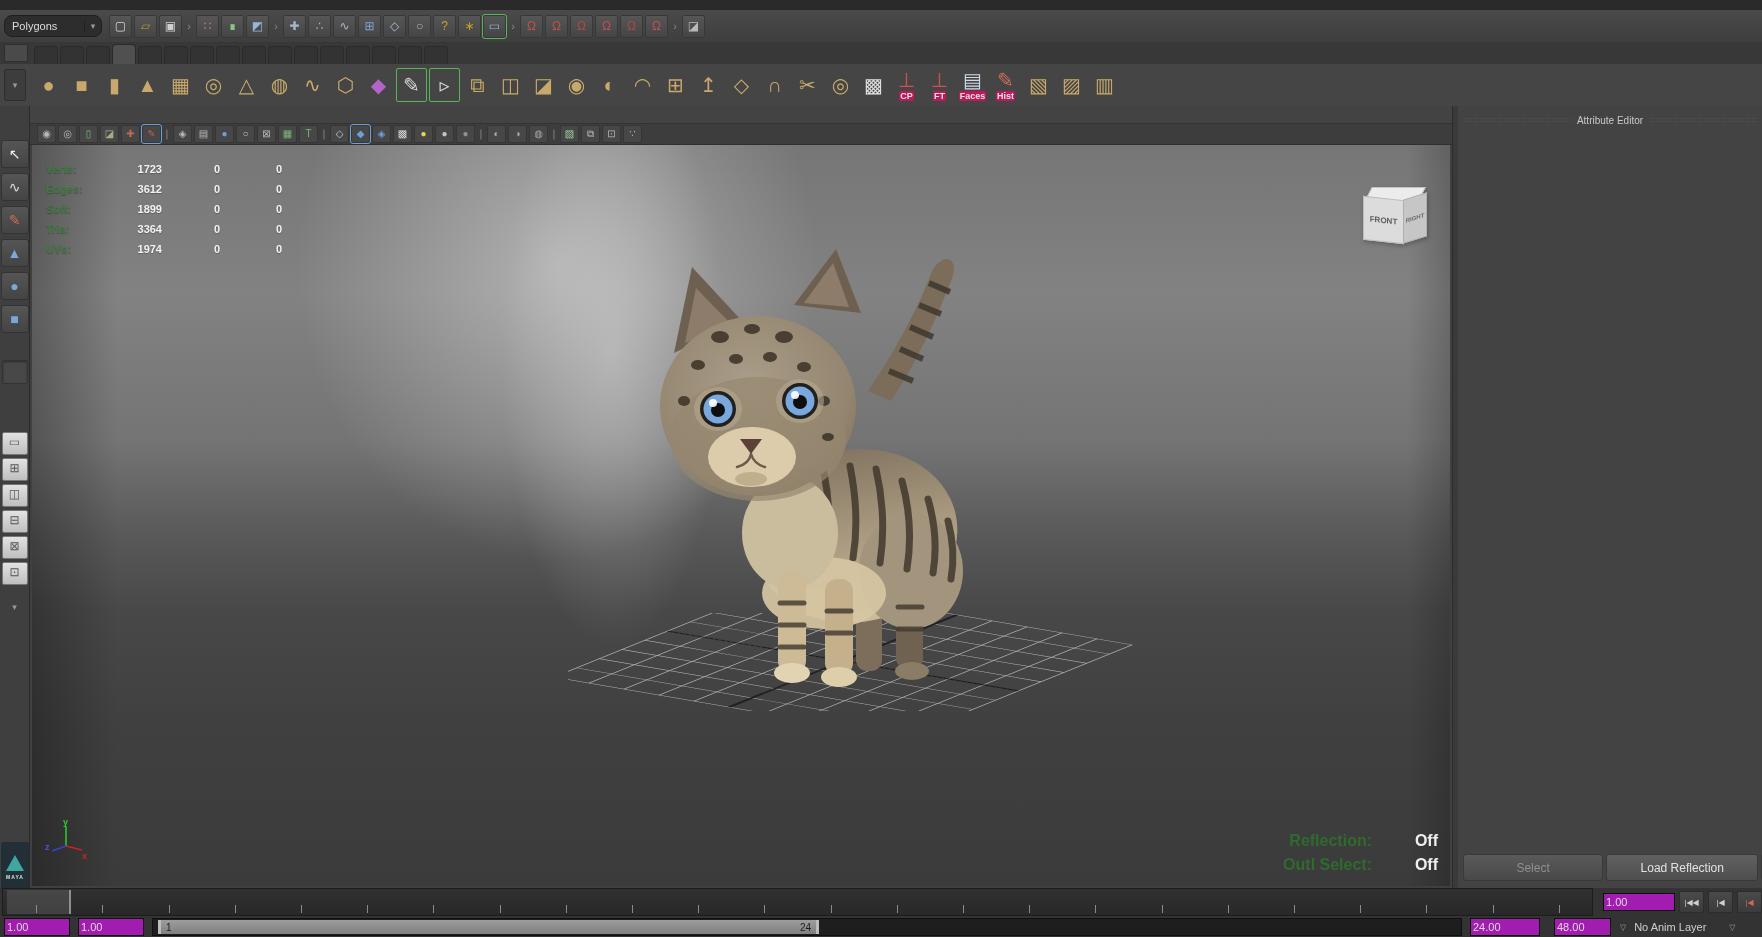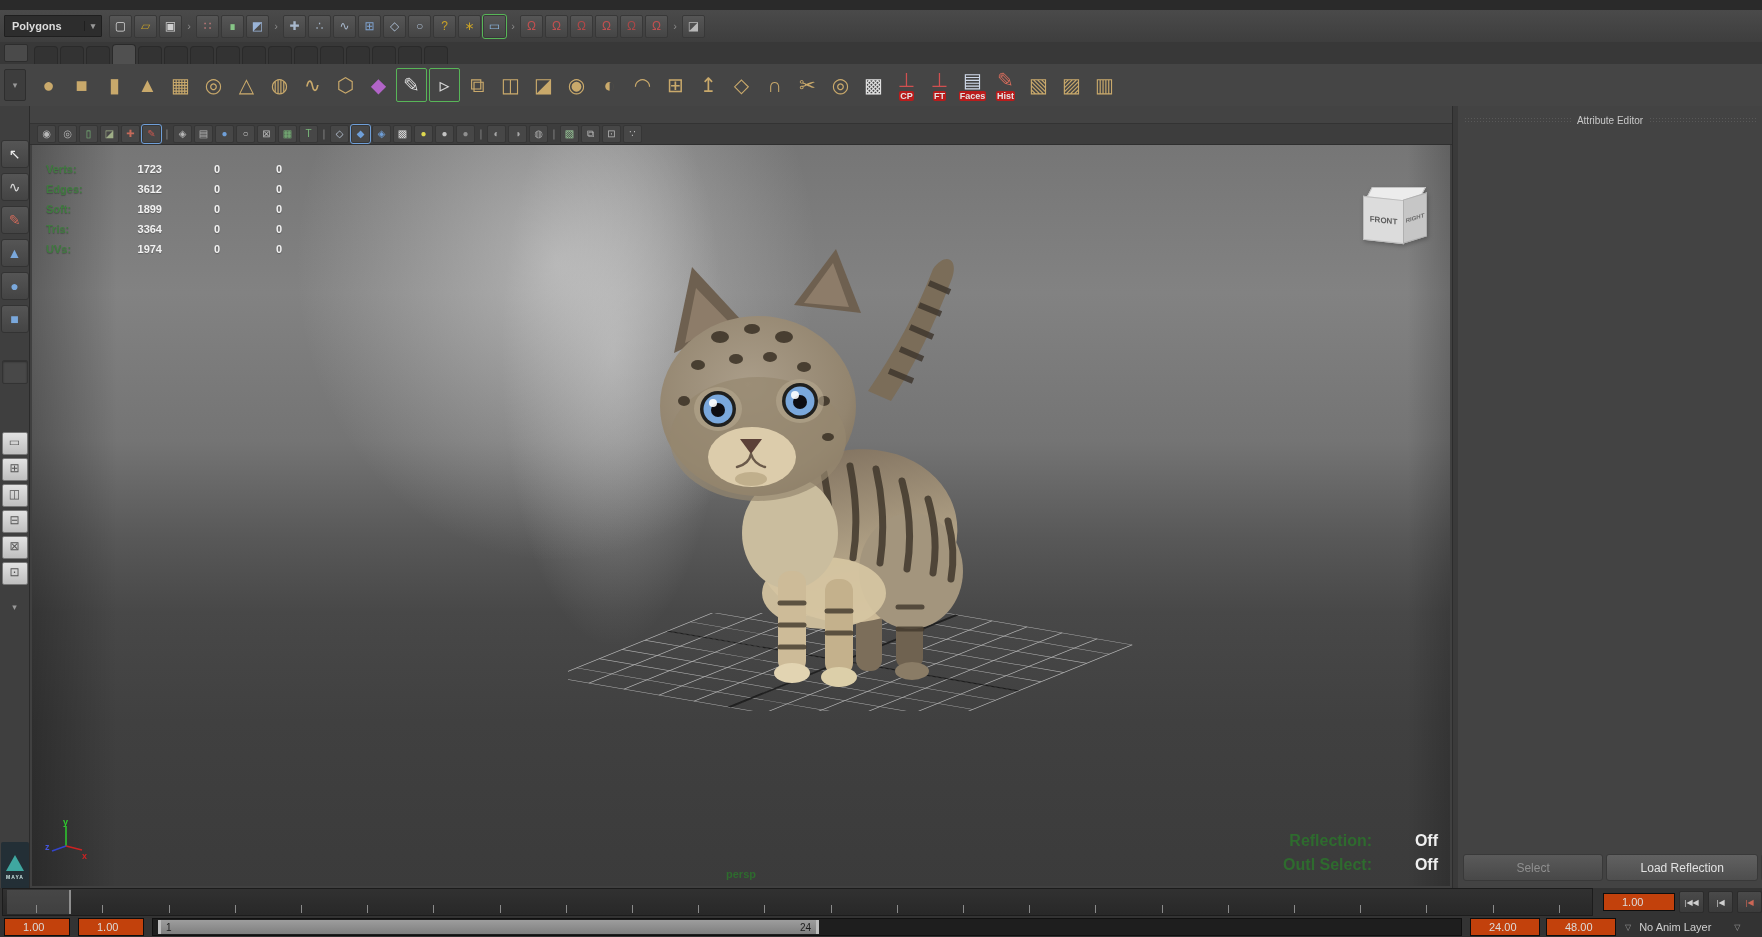--- a/index.html
+++ b/index.html
@@ -9,21 +9,21 @@
 
   
   .menubar{top:0;left:0;right:0;height:10px;background:#2a2a2a;overflow:hidden;}
   .mb-inner{display:flex;gap:17px;padding-left:8px;transform:translateY(-7px);}
   .mb-item{font-size:11px;line-height:16px;color:#c8c8c8;white-space:nowrap;cursor:default;}
 
   
   .statusline{top:10px;left:0;right:0;height:32px;background:linear-gradient(#4a4a4a,#3e3e3e);
               border-bottom:1px solid #2e2e2e;display:flex;align-items:center;padding-left:4px;}
   .mode-select{display:flex;align-items:center;width:96px;height:20px;background:#2d2d2d;
-               border:1px solid #1f1f1f;border-radius:1px;font-size:11px;color:#ddd;font-weight:bold;}
+               border:1px solid #1f1f1f;border-radius:8px;font-size:11px;color:#ddd;}
   .mode-select .lbl{flex:1;padding-left:7px;}
   .ms-arrow{width:16px;text-align:center;border-left:1px solid #1f1f1f;color:#999;font-size:9px;}
   .sl-icons{display:flex;align-items:center;margin-left:6px;}
   .sl-icon{width:21px;height:21px;margin:0 1px;border-radius:2px;background:linear-gradient(#565656,#454545);
            border:1px solid #383838;display:flex;align-items:center;justify-content:center;
            font-size:12px;line-height:1;}
   .sl-icon.active{outline:1px solid #58b658;}
   .sl-icon.div{background:none;border:none;width:10px;color:#8a8a8a;font-size:11px;}
 
   
@@ -35,21 +35,21 @@
 
   
   .shelf{top:64px;left:0;right:0;height:42px;background:#454545;border-bottom:1px solid #2c2c2c;
          display:flex;align-items:center;padding-left:4px;}
   .shelf-menu-btn{width:20px;height:30px;background:#3d3d3d;border:1px solid #2e2e2e;border-radius:2px;
                   color:#999;font-size:9px;display:flex;align-items:center;justify-content:center;margin-right:6px;}
   .shelf-icons{display:flex;align-items:center;}
   .shelf-icon{width:33px;height:36px;display:flex;flex-direction:column;align-items:center;justify-content:center;
               color:#c9a96b;font-size:20px;line-height:1;border-radius:3px;}
   .shelf-icon.active{outline:1px solid #58b658;outline-offset:-2px;}
-  .si-label{font-size:9px;font-weight:bold;color:#e2e2e2;background:#b91c1c;border-radius:2px;
+  .si-label{font-size:9px;font-weight:bold;color:#e2e2e2;background:#be185d;border-radius:2px;
             padding:0 1px;margin-top:1px;line-height:10px;}
   .si-label:empty{display:none;}
 
   
   .toolbox{top:106px;left:0;width:30px;height:782px;background:#3f3f3f;border-right:1px solid #2b2b2b;
            display:flex;flex-direction:column;align-items:center;padding-top:34px;box-sizing:border-box;}
   .tool{width:26px;height:26px;margin-bottom:5px;border-radius:3px;background:linear-gradient(#555,#444);
         border:1px solid #333;display:flex;align-items:center;justify-content:center;font-size:14px;}
   .tool-slot-empty{width:24px;height:22px;margin-top:22px;background:#484848;border:1px solid #333;
                    border-radius:2px;box-shadow:inset 0 1px 2px rgba(0,0,0,.4);}
@@ -124,38 +124,38 @@
   
   .timeline{top:888px;left:0;right:0;height:28px;background:#333;display:flex;align-items:stretch;}
   .ruler{position:relative;margin-left:2px;width:1594px;background:linear-gradient(#313131,#282828);
          border:1px solid #1c1c1c;box-sizing:border-box;}
   .playhead{position:absolute;left:4px;top:1px;bottom:1px;width:62px;background:rgba(150,150,150,.22);
             border-right:2px solid #8f8f8f;}
   .ruler-nums{display:flex;height:100%;padding-top:1px;box-sizing:border-box;}
   .frame-num{flex:1;text-align:center;font-size:10px;color:#a9a9a9;position:relative;}
   .frame-num:after{content:"";position:absolute;left:50%;bottom:2px;width:1px;height:8px;background:#8a8a8a;}
   .tl-right{flex:1;display:flex;align-items:center;gap:4px;padding-left:10px;}
-  .field{height:18px;background:#c2410c;border:1px solid #0e0e0e;color:#dcdcdc;font-size:11px;
-         display:flex;align-items:center;padding-left:18px;box-sizing:border-box;}
+  .field{height:18px;background:#a21caf;border:1px solid #0e0e0e;color:#dcdcdc;font-size:11px;
+         display:flex;align-items:center;padding-left:2px;box-sizing:border-box;}
   .cur-time{width:72px;}
   .pb-btn{width:23px;height:20px;background:linear-gradient(#4a4a4a,#3b3b3b);border:1px solid #2c2c2c;
           border-radius:2px;color:#d0d0d0;font-size:8px;display:flex;align-items:center;justify-content:center;}
 
   
   .rangebar{top:916px;left:0;right:0;height:22px;background:#333;display:flex;align-items:center;}
   .rs-f1{width:66px;margin-left:4px;}
   .rs-f2{width:66px;margin-left:8px;}
   .range-track{position:relative;width:1310px;height:18px;margin-left:8px;background:#1e1e1e;
                border:1px solid #101010;box-sizing:border-box;}
   .range-inner{position:absolute;left:5px;top:1px;bottom:1px;width:645px;
                background:linear-gradient(#9d9d9d,#7f7f7f);border-left:3px solid #bcbcbc;border-right:3px solid #bcbcbc;
                display:flex;align-items:center;justify-content:space-between;padding:0 5px;
                font-size:10px;color:#1d1d1d;}
   .rs-f3{width:70px;margin-left:8px;}
-  .rs-f4{width:70px;margin-left:6px;}
+  .rs-f4{width:57px;margin-left:14px;}
   .rs-arrow{color:#999;font-size:8px;margin-left:9px;}
   .anim-layer{display:flex;align-items:center;gap:14px;margin-left:8px;font-size:11px;color:#cfcfcf;}
 </style>
 </head>
 <body>
 
 <div id="root">
 
   <div class="abs menubar">
     <div class="mb-inner">
@@ -728,21 +728,20 @@
 
       <svg class="abs axis" viewBox="0 0 44 44">
         <line x1="22" y1="28" x2="22" y2="8" stroke="#2ecc2e" stroke-width="1.5"></line>
         <line x1="22" y1="28" x2="38" y2="32" stroke="#cc2222" stroke-width="1.5"></line>
         <line x1="22" y1="28" x2="8" y2="33" stroke="#3344cc" stroke-width="1.5"></line>
         <text x="19" y="7" fill="#2ecc2e" font-size="9" font-weight="bold">y</text>
         <text x="38" y="41" fill="#cc2222" font-size="9" font-weight="bold">x</text>
         <text x="1" y="32" fill="#4455dd" font-size="9" font-weight="bold">z</text>
       </svg>
 
-      <div class="abs persp">persp</div>
 
       <div class="abs vp-status">
         <div class="vps-row">
           <span class="vps-label">Reflection:</span>
           <span class="vps-val">Off</span>
         </div>
         <div class="vps-row">
           <span class="vps-label">Outl Select:</span>
           <span class="vps-val">Off</span>
         </div>

